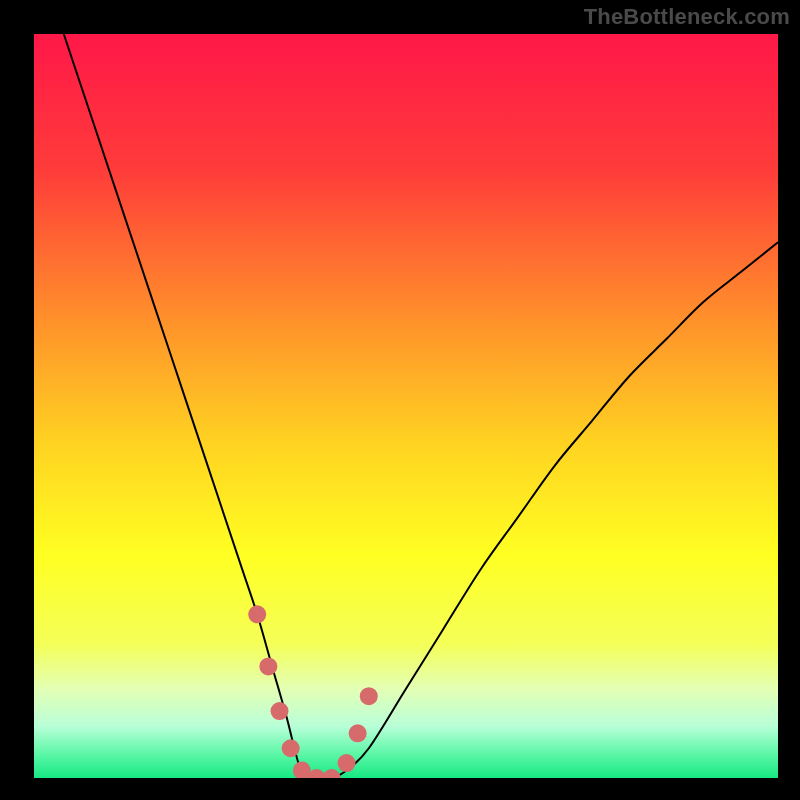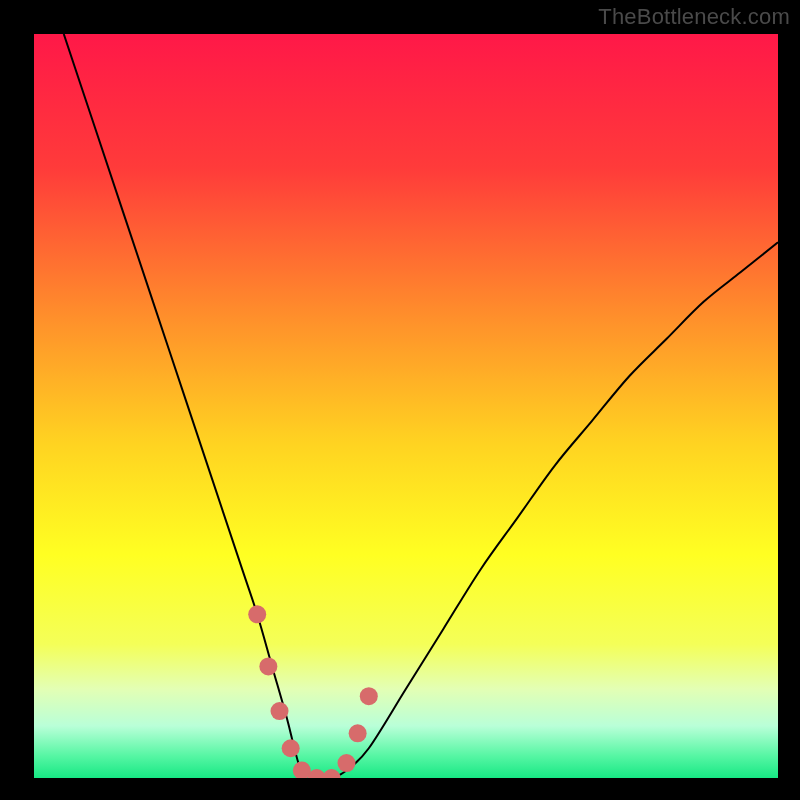--- a/index.html
+++ b/index.html
@@ -29,21 +29,21 @@
     top: 0;
     right: 0;
     bottom: 0;
   }
   .watermark {
     position: absolute;
     top: 4px;
     right: 10px;
     color: #4a4a4a;
     font-size: 22px;
-    font-weight: 400;
+    font-weight: 700;
     letter-spacing: 0.2px;
     user-select: none;
   }
   svg.curve {
     position: absolute;
     left: 0;
     top: 0;
   }
 </style>
 </head>

